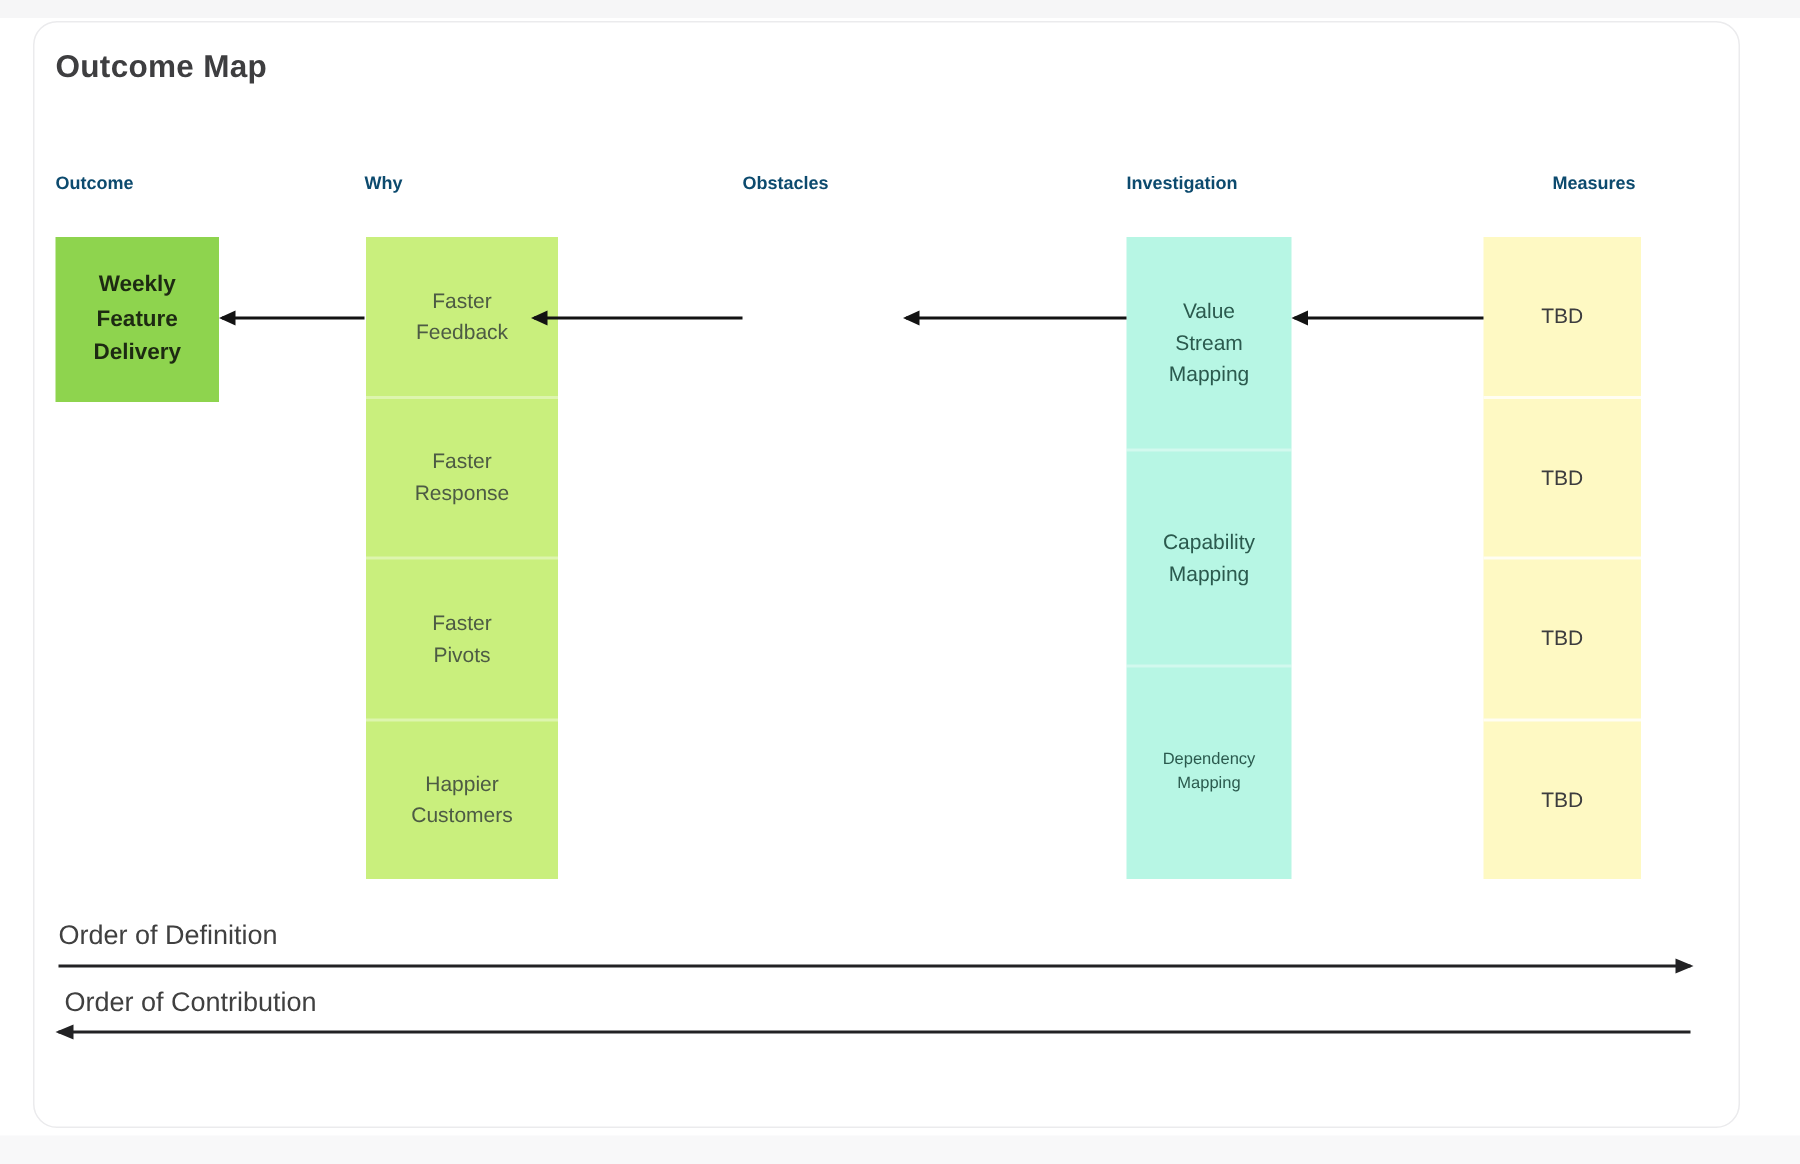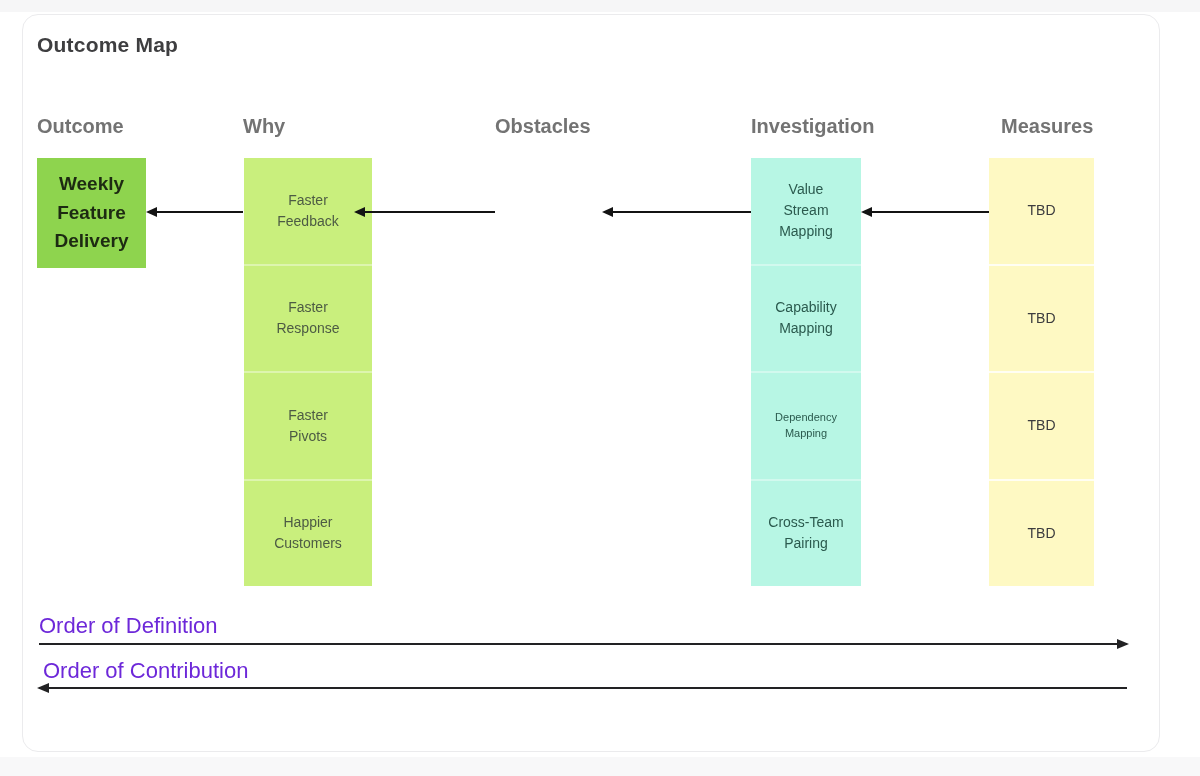--- a/index.html
+++ b/index.html
@@ -41,29 +41,29 @@
     position: absolute;
     left: 14px; top: 18px;
     font-size: 21px;
     font-weight: bold;
     color: #3e3e40;
     letter-spacing: 0.2px;
   }
   .col-header {
     position: absolute;
     top: 100px;
-    font-size: 20px;
+    font-size: 12px;
     font-weight: bold;
-    color: #737373;
+    color: #0c4a6e;
   }
   .h-outcome       { left: 14px; }
   .h-why           { left: 220px; }
   .h-obstacles     { left: 472px; }
   .h-investigation { left: 728px; }
-  .h-measures      { left: 978px; }
+  .h-measures      { left: 1012px; }
 
   .col {
     position: absolute;
     top: 143px;
     height: 428px;
     display: flex;
     flex-direction: column;
   }
   .cell {
     flex: 1 1 0;
@@ -82,21 +82,21 @@
   .outcome-box {
     position: absolute;
     left: 14px; top: 143px;
     width: 109px; height: 110px;
     background: #8ed44e;
     display: flex;
     align-items: center;
     justify-content: center;
     text-align: center;
     white-space: pre-line;
-    font-size: 19px;
+    font-size: 15px;
     font-weight: bold;
     color: #1d2a12;
     line-height: 1.5;
   }
   .col-why           { left: 221px; width: 128px; background: #c9ef7d; color: #4d5b44; }
   .col-obstacles     { left: 472px; width: 108px; background: #9fe8fa; color: #27556a; }
   .col-investigation { left: 728px; width: 110px; background: #b7f6e4; color: #2b5a4e; }
   .col-measures      { left: 966px; width: 105px; background: #fef9c3; color: #3c3c3e; }
 
   .col-why .cell:not(:last-child),
@@ -124,22 +124,22 @@
     border-right: 11px solid #131313;
   }
   .a1 { left: 125px; width: 95px; }
   .a2 { left: 333px; width: 139px; }
   .a3 { left: 581px; width: 147px; }
   .a4 { left: 840px; width: 126px; }
 
   
   .order-label {
     position: absolute;
-    font-size: 22px;
-    color: #6d28d9;
+    font-size: 18px;
+    color: #404040;
   }
   .def-label     { left: 16px; top: 598px; }
   .contrib-label { left: 20px; top: 643px; }
 
   .order-line {
     position: absolute;
     left: 16px;
     width: 1088px;
     height: 2px;
     background: #222224;
@@ -197,22 +197,20 @@
 
 
     <div class="col col-investigation">
       <div class="cell">Value
 Stream
 Mapping</div>
       <div class="cell">Capability
 Mapping</div>
       <div class="cell small">Dependency
 Mapping</div>
-      <div class="cell">Cross-Team
-Pairing</div>
     </div>
 
     <div class="col col-measures">
       <div class="cell">TBD</div>
       <div class="cell">TBD</div>
       <div class="cell">TBD</div>
       <div class="cell">TBD</div>
     </div>
 
     <div class="arrow-left a1"></div>

